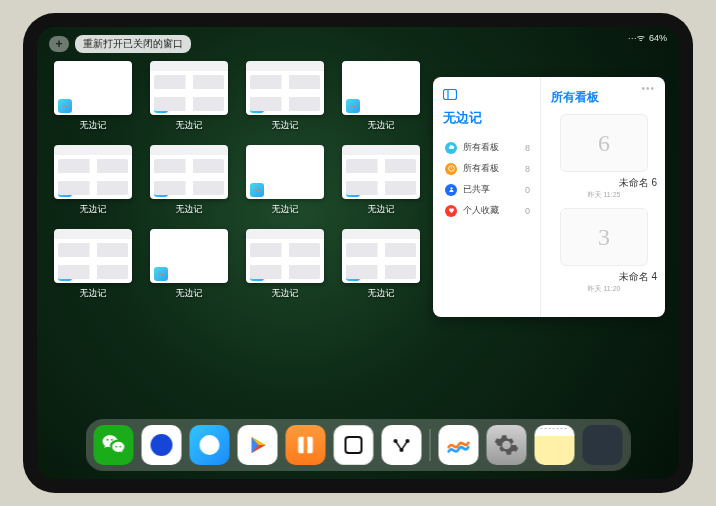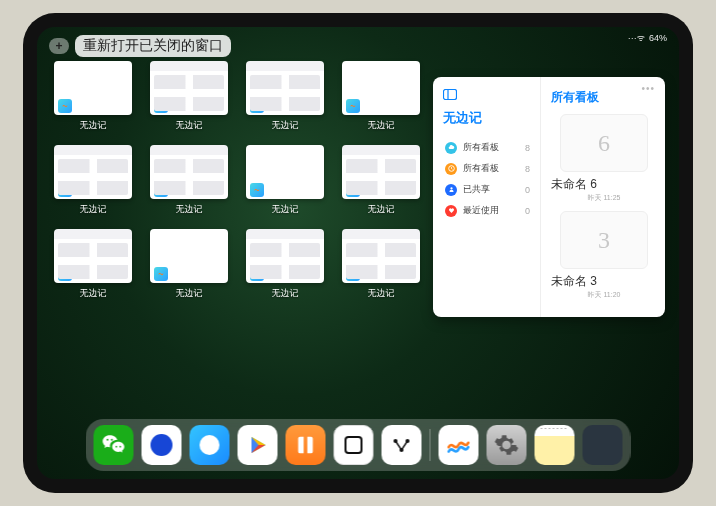--- a/index.html
+++ b/index.html
@@ -38,21 +38,21 @@
     background: rgba(255,255,255,0.4);
     border-radius: 10px;
     display: flex; align-items: center; justify-content: center;
     font-size: 12px; color: #222; font-weight: bold;
     cursor: pointer;
   }
   .reopen-pill {
     background: rgba(255,255,255,0.85);
     border-radius: 8px;
     padding: 2px 8px;
-    font-size: 14px; color: #222;
+    font-size: 10px; color: #222;
     cursor: pointer;
   }
   .content {
     position: absolute; top: 34px; left: 14px; right: 14px; bottom: 64px;
     display: flex; gap: 10px;
   }
   .grid {
     flex: 1;
     display: grid;
     grid-template-columns: repeat(4, 84px);
@@ -165,21 +165,21 @@
     width: 88px; height: 58px;
     background: #fafafa;
     border: 1px solid #eee;
     border-radius: 6px;
     margin: 0 auto 4px;
     display:flex;align-items:center;justify-content:center;
     font-size: 24px; color: #c8c8c8;
     font-family: cursive;
   }
   .board-name {
-    font-size: 12px; color: #333; text-align:left; font-weight:500;
+    font-size: 10px; color: #333; text-align:right; font-weight:500;
   }
   .board-sub {
     font-size: 7px; color: #aaa; text-align:center;
   }
   .dock {
     position: absolute; bottom: 8px; left: 50%; transform: translateX(-50%);
     background: rgba(255,255,255,0.22);
     backdrop-filter: blur(4px);
     border-radius: 18px;
     padding: 6px 8px;
@@ -344,36 +344,36 @@
                 </div>
                 <span>已共享</span>
                 <span class="count">0</span>
               </div>
               <div class="sb-item">
                 <div class="sb-dot" style="background: rgb(255, 59, 48);">
                   <svg viewBox="0 0 10 10">
                     <path d="M5 8.5 2 5.2a1.9 1.9 0 0 1 2.7-2.7L5 2.8l.3-.3A1.9 1.9 0 0 1 8 5.2z"></path>
                   </svg>
                 </div>
-                <span>最近使用</span>
+                <span>个人收藏</span>
                 <span class="count">0</span>
               </div>
             </div>
         </div>
         <div class="panel-right">
           <div class="panel-right-title">所有看板</div>
           <div id="boards">
               <div class="board">
                 <div class="board-preview">6</div>
                 <div class="board-name">未命名 6</div>
                 <div class="board-sub">昨天 11:25</div>
               </div>
               <div class="board">
                 <div class="board-preview">3</div>
-                <div class="board-name">未命名 3</div>
+                <div class="board-name">未命名 4</div>
                 <div class="board-sub">昨天 11:20</div>
               </div>
             </div>
         </div>
       </div>
     </div>
 
     <div class="dock">
       <div id="dock-left" style="display:flex;gap:8px;">
           <div class="dock-icon di-wechat">

